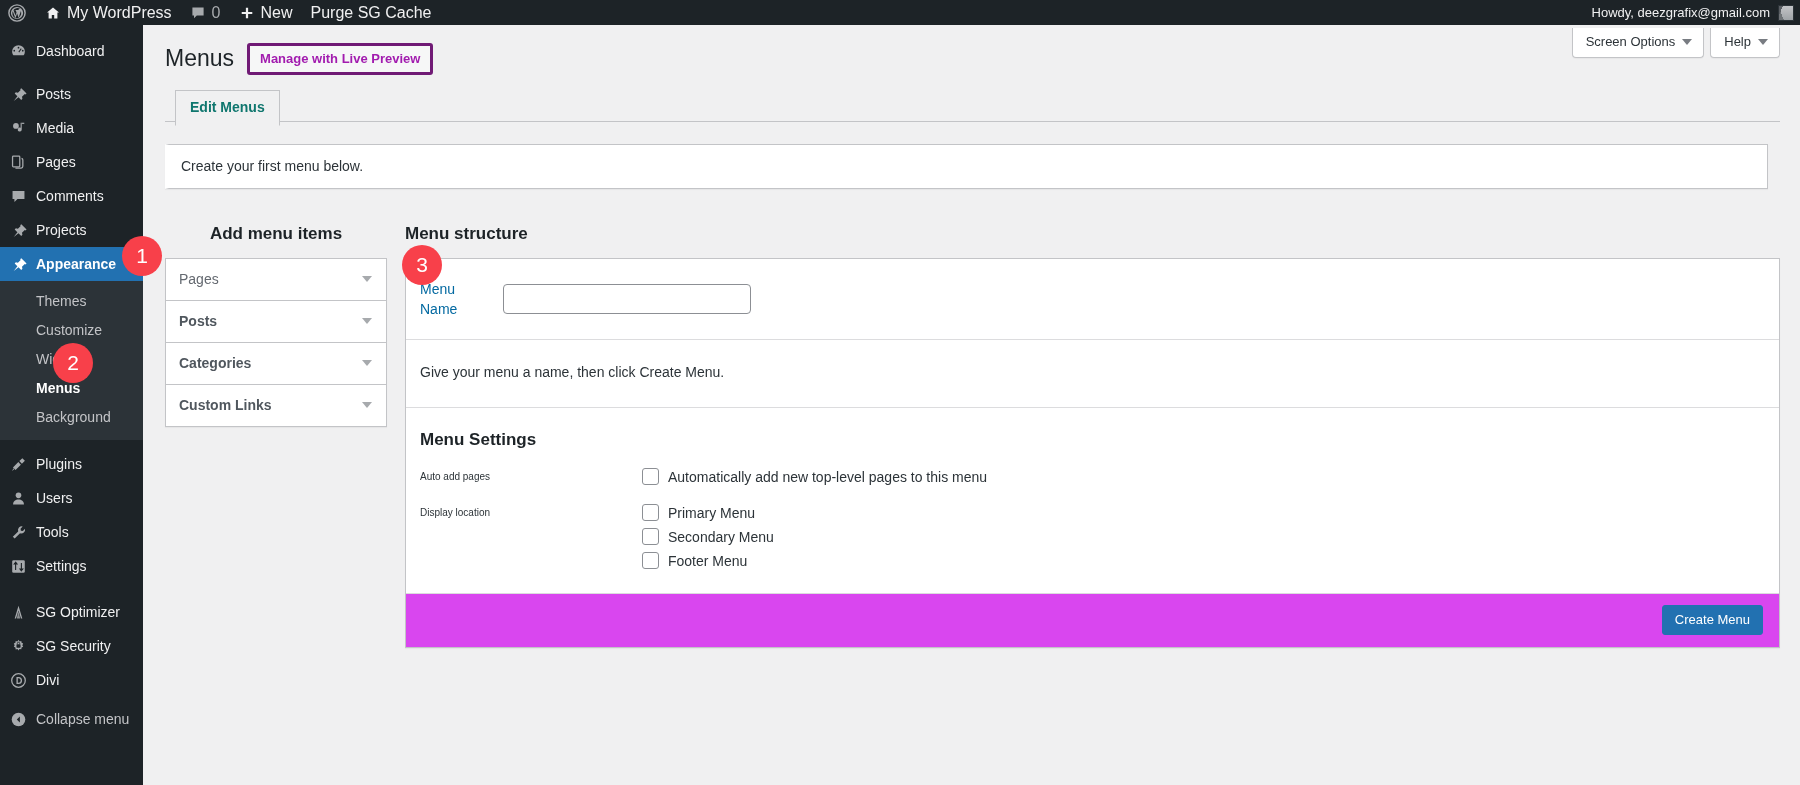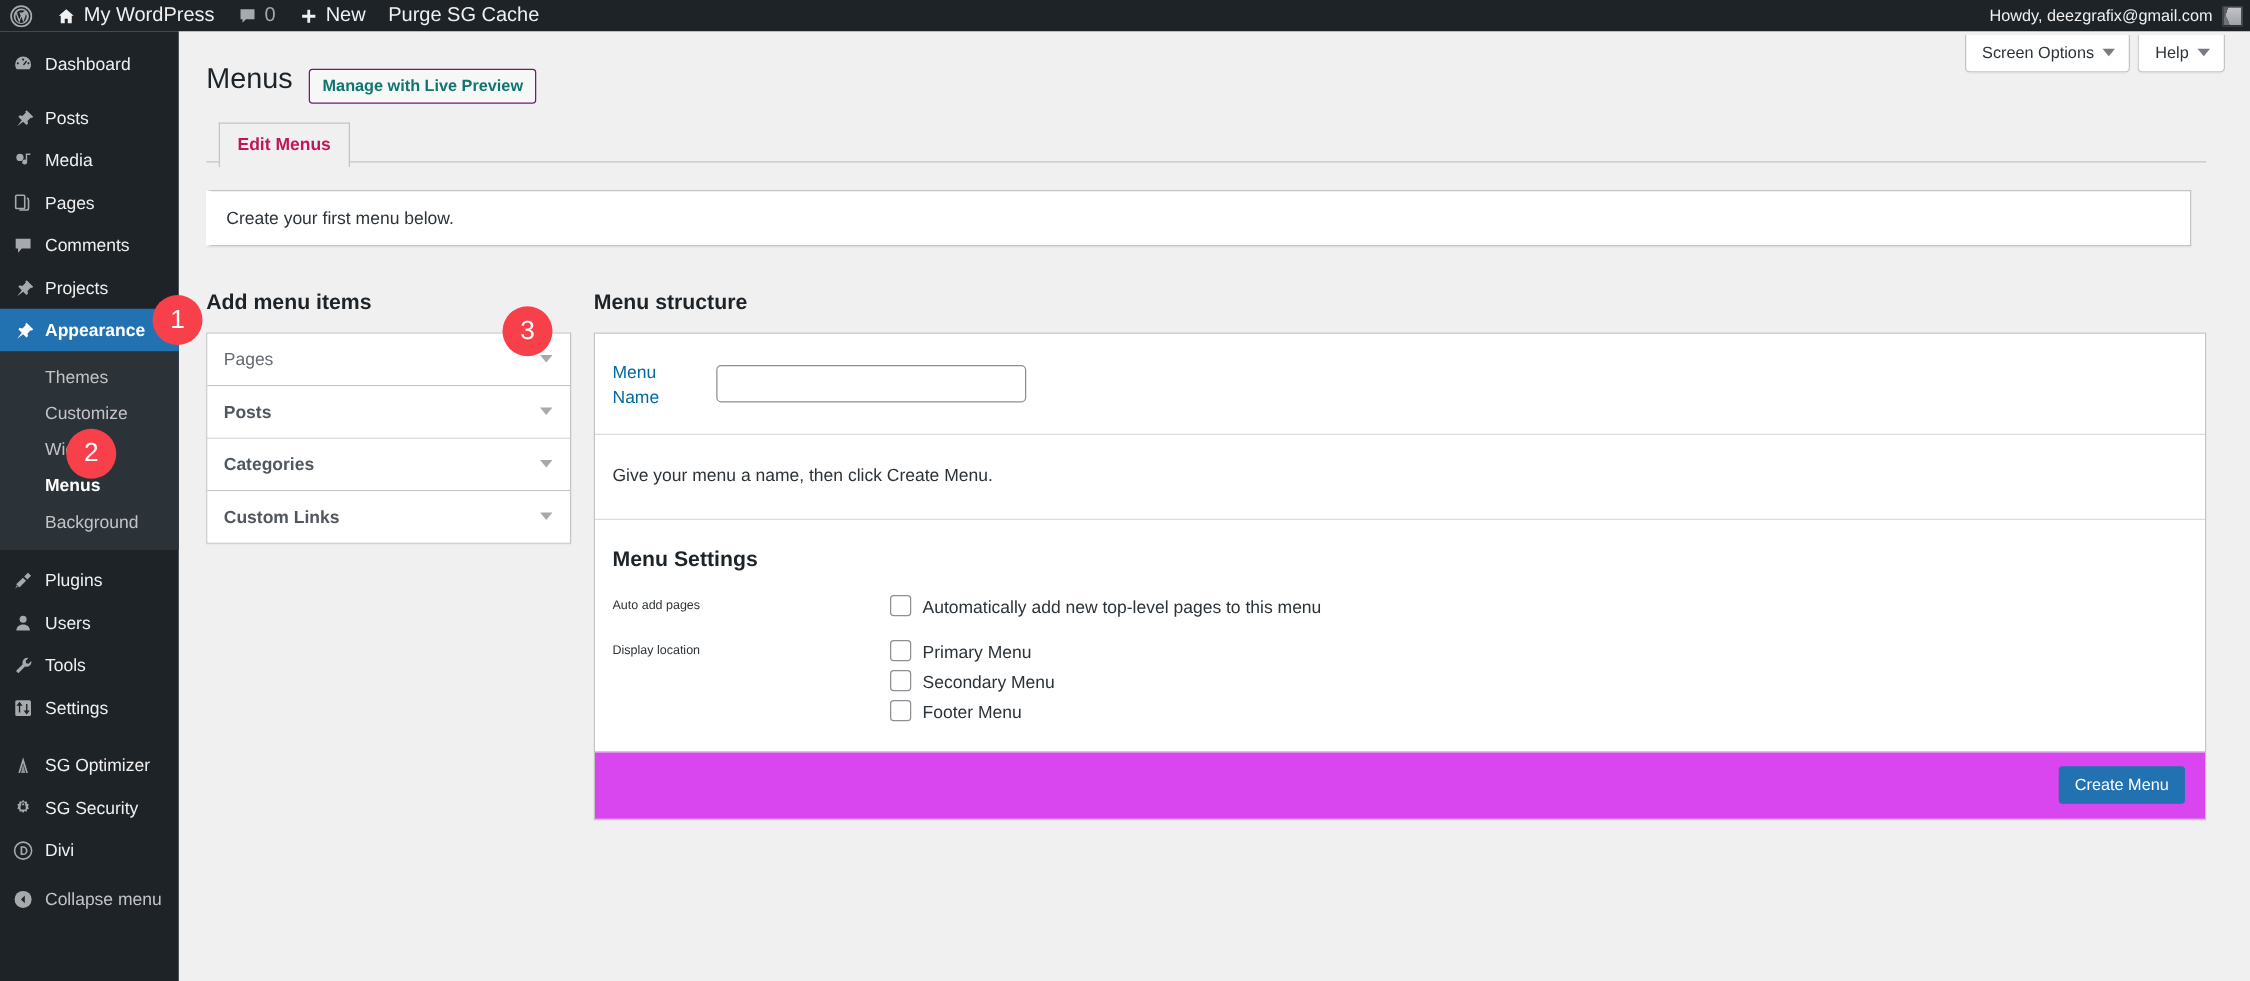--- a/index.html
+++ b/index.html
@@ -107,21 +107,21 @@
   }
 
   
   #wpcontent {
     position: absolute;
     top: 25px; left: 143px;
     width: 1657px; height: 760px;
     background: #f0f0f1;
     padding: 0;
   }
-  #wpbody { padding: 0 35px 0 22px; position: relative; }
+  #wpbody { padding: 0 20px 0 22px; position: relative; }
 
   .screen-meta-links {
     position: absolute; top: 3px; right: 20px;
     display: flex; gap: 6px;
     z-index: 20;
   }
   .screen-meta-btn {
     background: #fff;
     border: 1px solid #c3c4c7;
     border-top: none;
@@ -147,30 +147,29 @@
     gap: 13px;
     padding-top: 18px;
   }
   h1.page-title {
     font-size: 23px; font-weight: 400;
     color: #1d2327;
     margin: 0; padding: 0;
     line-height: 1.3;
   }
   .page-title-action {
-    border: 1px solid #701a75;
-    color: #0f766e;
+    border: 3px solid #701a75;
+    color: #a21caf;
     background: #f6f7f7;
     font-size: 13px; font-weight: 600;
     padding: 4px 10px 5px 10px;
     border-radius: 3px;
     line-height: 17px;
     cursor: pointer;
     text-decoration: none;
-    margin-top: 12px;
   }
 
   .nav-tab-wrapper {
     margin-top: 14px;
     border-bottom: 1px solid #c3c4c7;
     padding-left: 10px;
     height: 33px;
     position: relative;
   }
   .nav-tab {
@@ -183,42 +182,42 @@
     font-weight: 600;
     line-height: 1.33;
     padding: 7px 14px 8px;
     margin-left: 0;
     text-decoration: none;
     position: relative; top: 1px;
   }
   .nav-tab-active {
     background: #f0f0f1;
     border-bottom: 1px solid #f0f0f1;
-    color: #be185d;
+    color: #0f766e;
   }
 
   .notice-box {
     background: #fff;
     border: 1px solid #c3c4c7;
     border-left: 4px solid #fff;
     margin: 22px 12px 0 0;
     padding: 11px 12px;
     font-size: 14px;
     color: #2c3338;
     line-height: 1.5;
     box-shadow: 0 1px 1px rgba(0,0,0,.04);
   }
 
   .menus-layout {
     display: flex;
     margin-top: 33px;
     gap: 18px;
     align-items: flex-start;
   }
-  .col-left { width: 292px; flex: none; position: relative; }
+  .col-left { width: 222px; flex: none; position: relative; text-align: center; }
   .col-right { flex: 1 1 auto; position: relative; }
 
   h2.section-head {
     font-size: 17px; font-weight: bold;
     color: #1d2327;
     margin: 0 0 12px 0;
     padding: 0;
     line-height: 1.4;
   }
 

